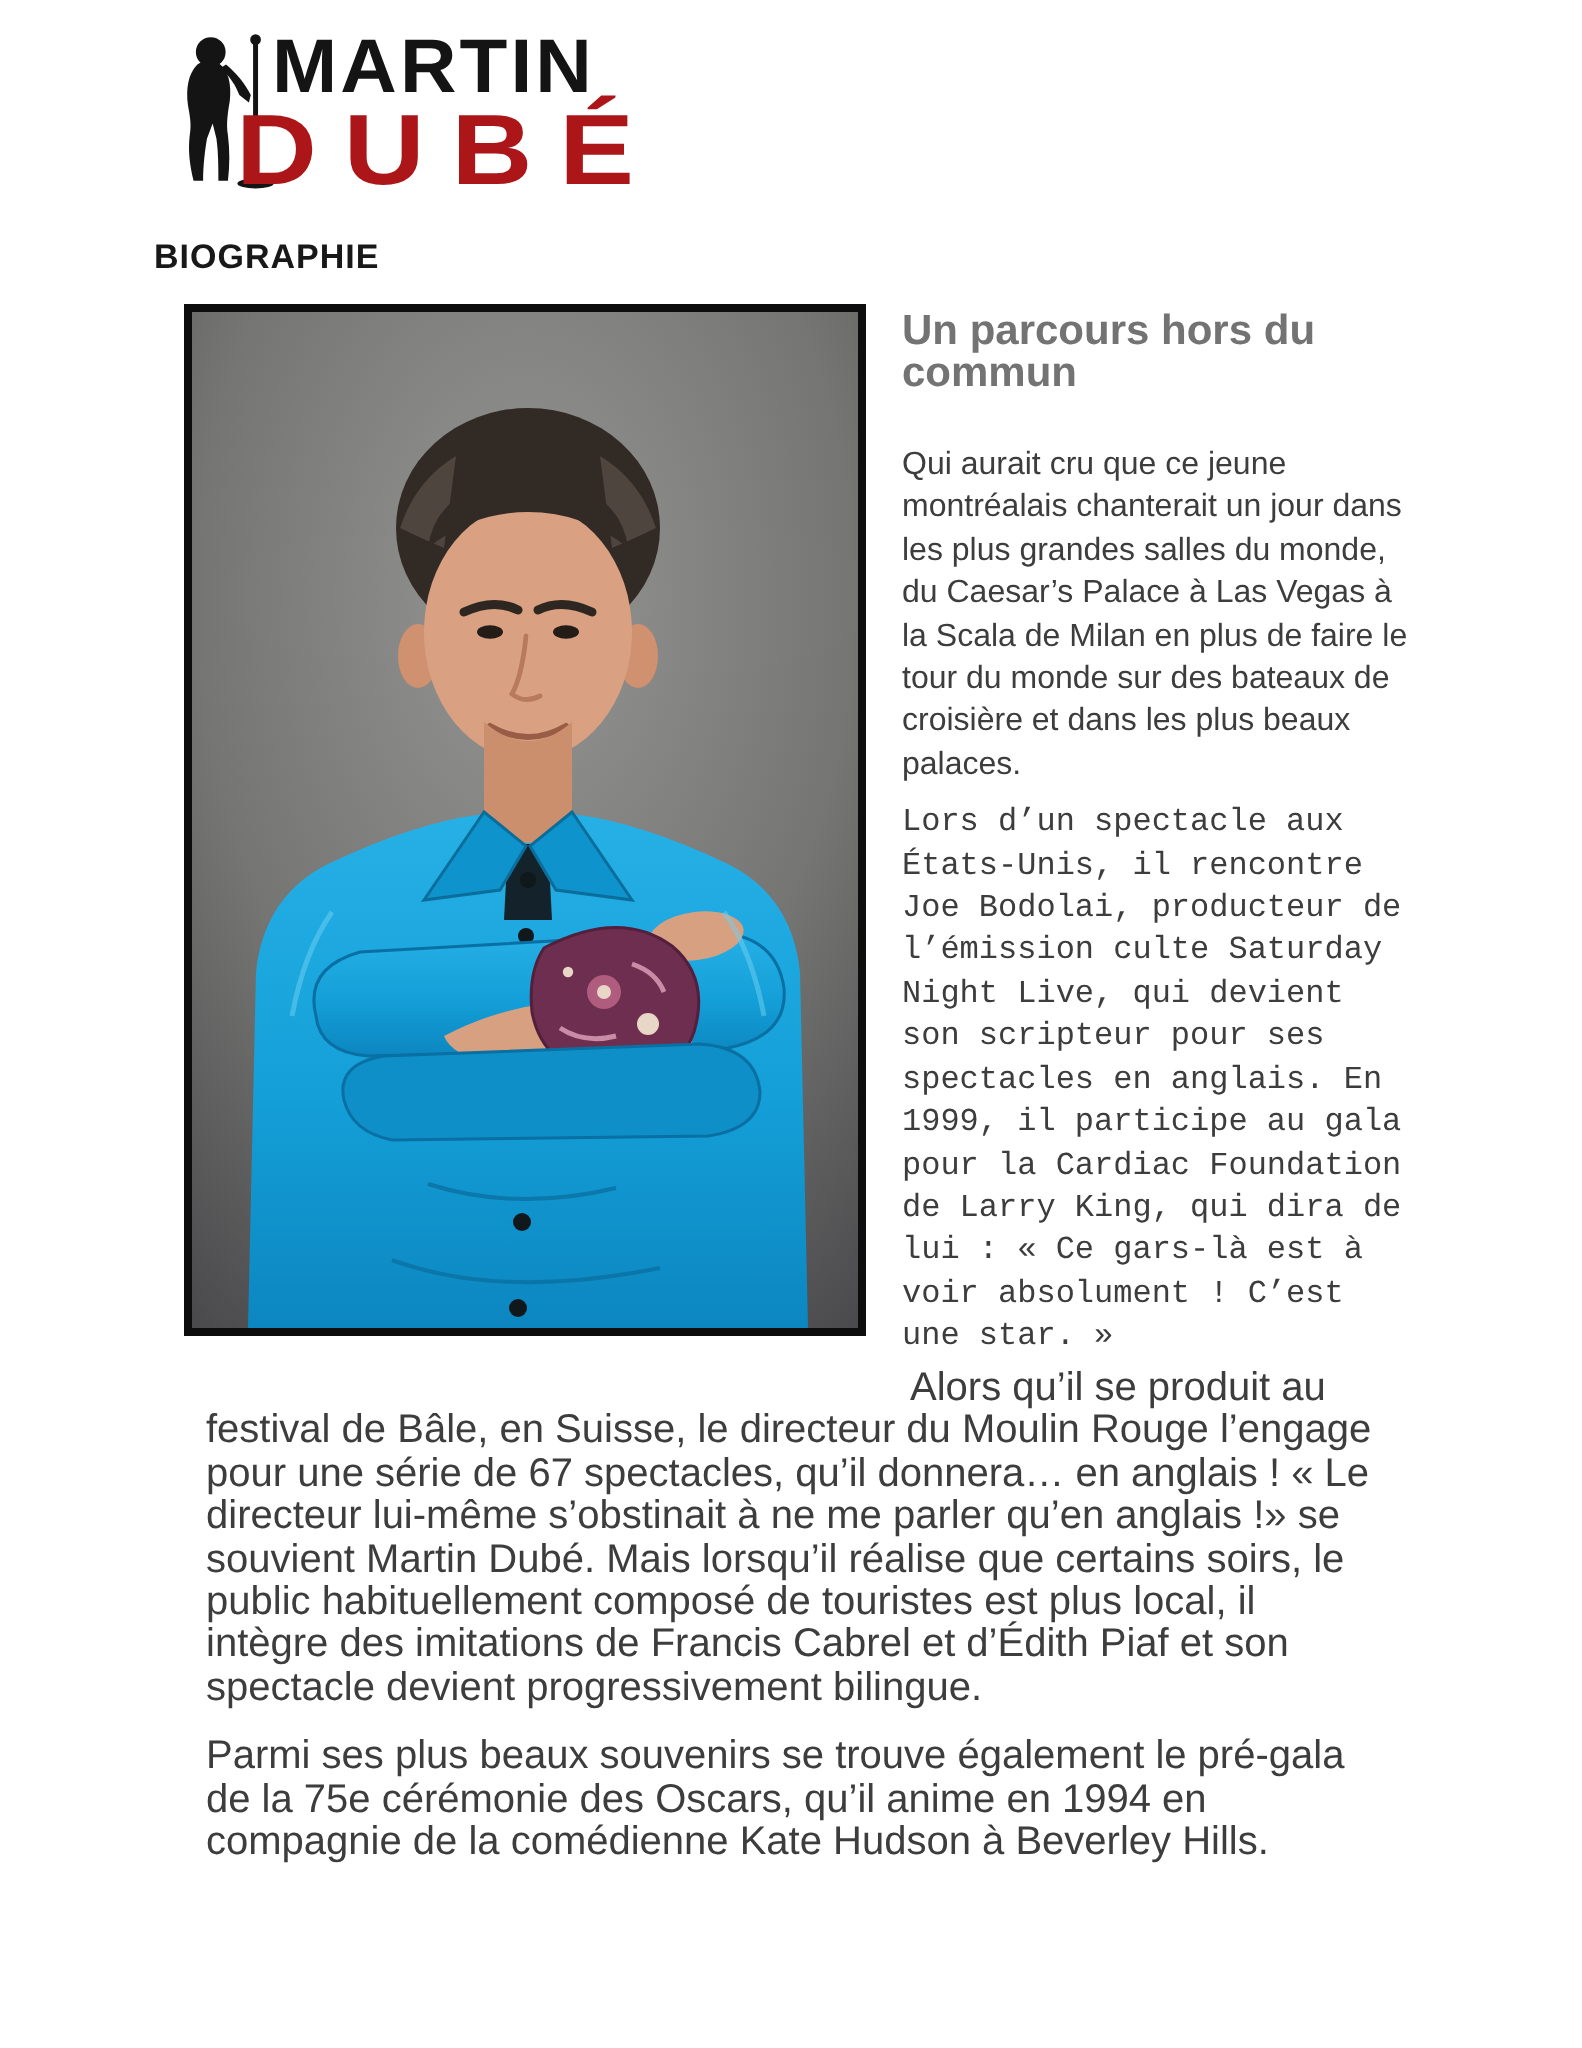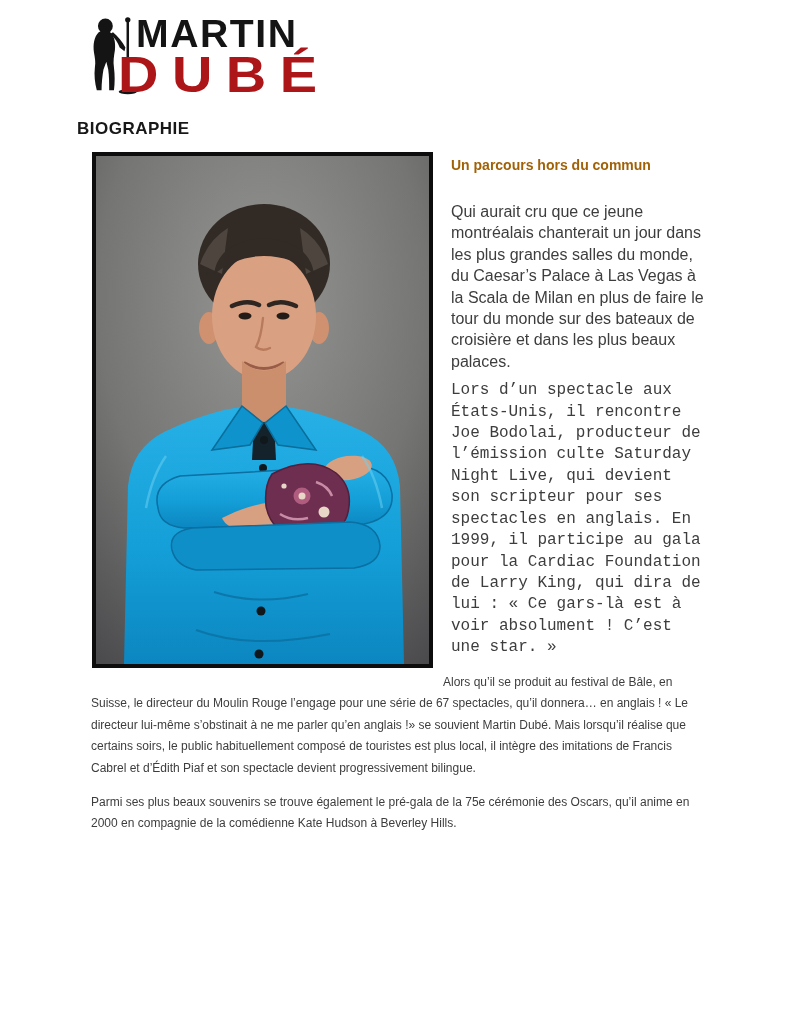--- a/index.html
+++ b/index.html
@@ -28,27 +28,27 @@
   }
   
   .photo{
     position:absolute;left:92px;top:152px;margin:0;
     width:333px;height:508px;border:4px solid #0d0d0d;background:#6f6f6d;
   }
   .photo svg{display:block;}
   
   .right-col{position:absolute;left:451px;top:155px;width:253px;}
   .right-col h2{
-    margin:0;font-size:14px;line-height:21px;font-weight:700;color:#a16207;
+    margin:0;font-size:21px;line-height:21px;font-weight:700;color:#737373;
   }
   .right-col p{margin:25px 0 0 0;font-size:16px;line-height:21.4px;}
   .right-col p + p{margin-top:8px;font-family:Liberation Mono, monospace;}
   
   .full-col{position:absolute;left:91px;top:672px;width:612px;}
-  .full-col p{margin:0;font-size:12px;line-height:21.4px;}
+  .full-col p{margin:12px;font-size:20px;line-height:21.4px;}
   .full-col p.indent-first{text-indent:352px;}
   .full-col p + p{margin-top:13px;}
 </style>
 </head>
 <body>
 
 <header class="logo">
   <svg class="logo-icon" viewBox="0 0 60 86" aria-hidden="true">
     <g fill="#141414">
 
@@ -140,14 +140,14 @@
 </figure>
 
 <section class="right-col">
   <h2>Un parcours hors du commun</h2>
   <p>Qui aurait cru que ce jeune montréalais chanterait un jour dans les plus grandes salles du monde, du Caesar’s Palace à Las Vegas à la Scala de Milan en plus de faire le tour du monde sur des bateaux de croisière et dans les plus beaux palaces.</p>
   <p>Lors d’un spectacle aux États-Unis, il rencontre Joe Bodolai, producteur de l’émission culte Saturday Night Live, qui devient son scripteur pour ses spectacles en anglais. En 1999, il participe au gala pour la Cardiac Foundation de Larry King, qui dira de lui : « Ce gars-là est à voir absolument ! C’est une star. »</p>
 </section>
 
 <section class="full-col">
   <p class="indent-first">Alors qu’il se produit au festival de Bâle, en Suisse, le directeur du Moulin Rouge l’engage pour une série de 67 spectacles, qu’il donnera… en anglais ! « Le directeur lui-même s’obstinait à ne me parler qu’en anglais !» se souvient Martin Dubé. Mais lorsqu’il réalise que certains soirs, le public habituellement composé de touristes est plus local, il intègre des imitations de Francis Cabrel et d’Édith Piaf et son spectacle devient progressivement bilingue.</p>
-  <p>Parmi ses plus beaux souvenirs se trouve également le pré-gala de la 75e cérémonie des Oscars, qu’il anime en 2000 en compagnie de la comédienne Kate Hudson à Beverley Hills.</p>
+  <p>Parmi ses plus beaux souvenirs se trouve également le pré-gala de la 75e cérémonie des Oscars, qu’il anime en 1994 en compagnie de la comédienne Kate Hudson à Beverley Hills.</p>
 </section>
 
 </body></html>

